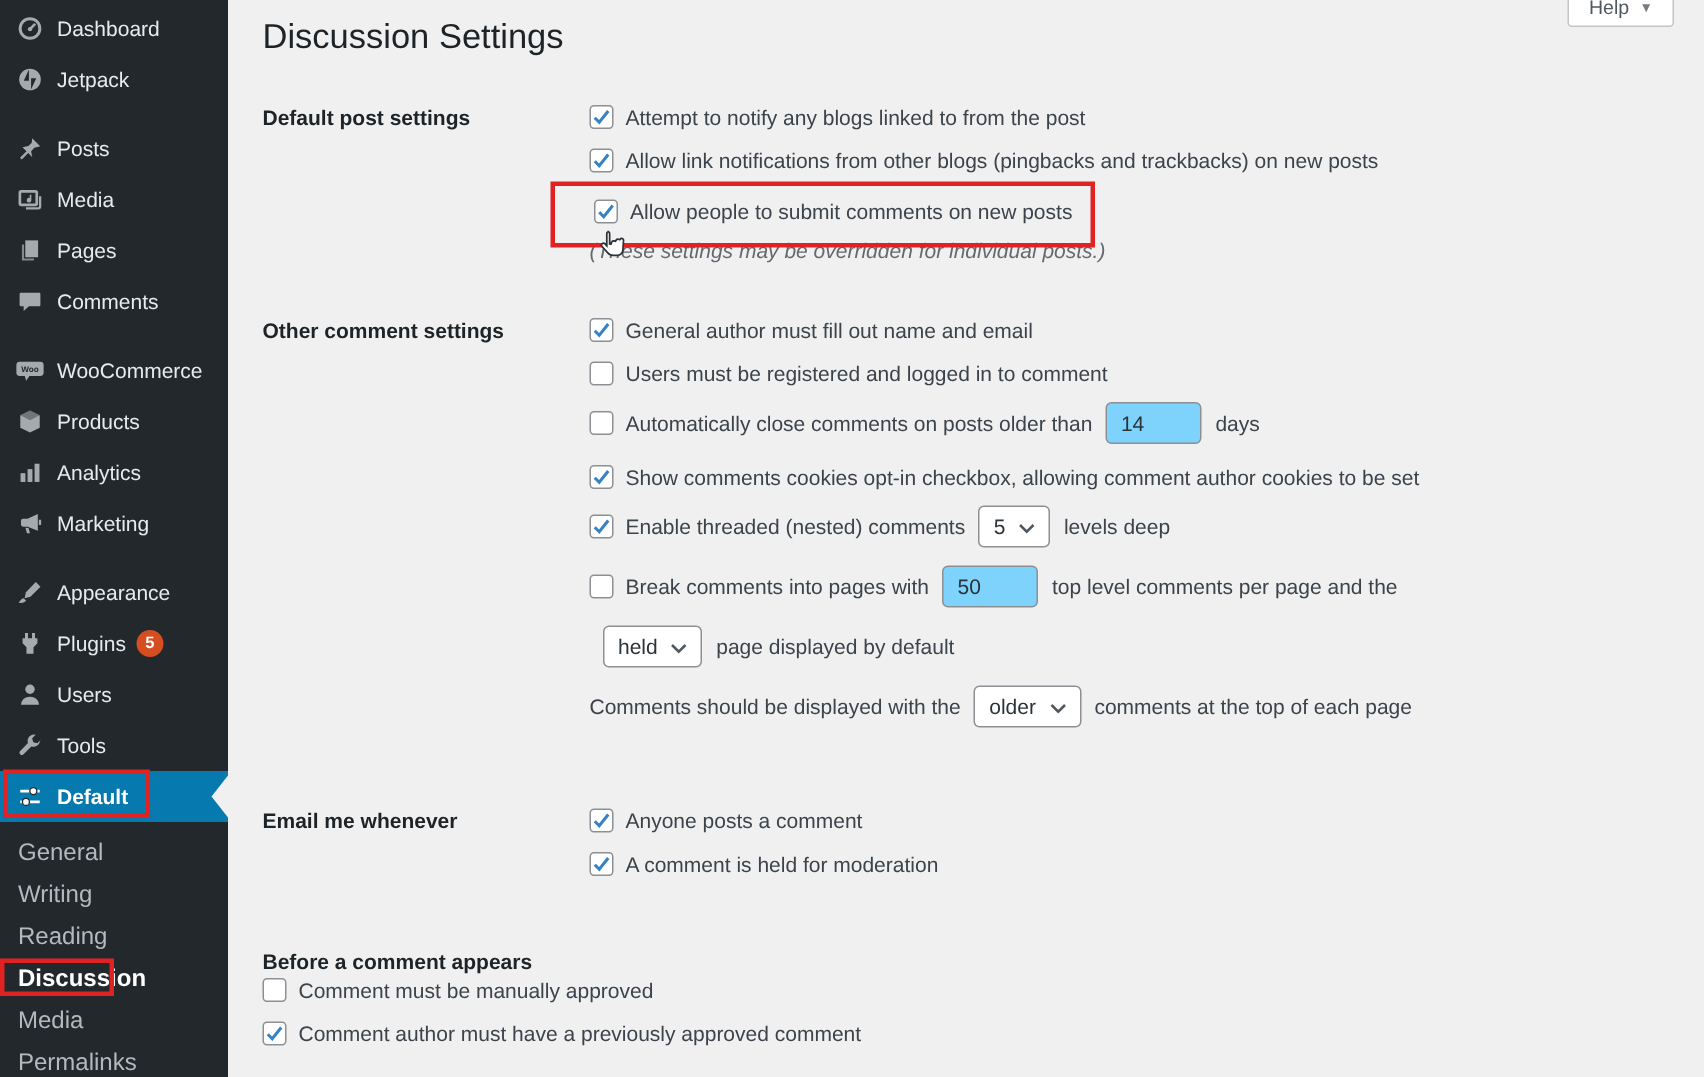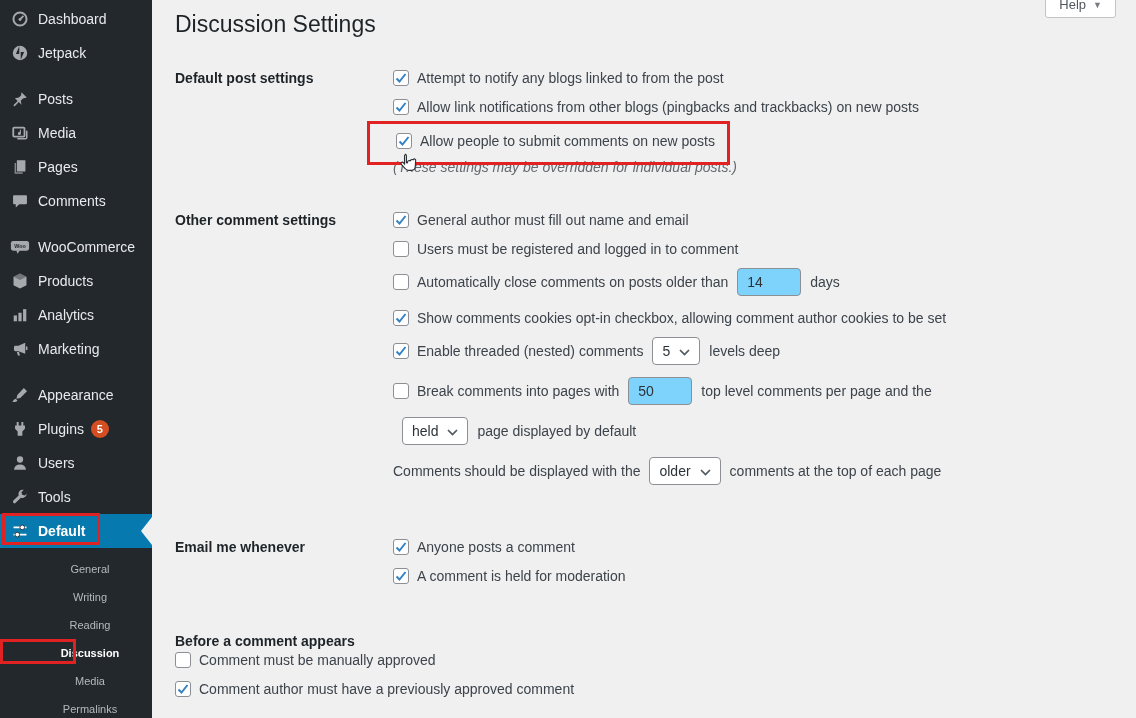--- a/index.html
+++ b/index.html
@@ -33,21 +33,21 @@
   .badge {
     margin-left:7px; background: var(--badge-orange,#d54e21); color:#fff;
     min-width:18px; height:18px; border-radius:50%; font-size:11px; font-weight:700;
     display:inline-flex; align-items:center; justify-content:center;
   }
   .frame { position:absolute; border:3px solid var(--highlight-red,#e02222); pointer-events:none; z-index:5; }
   .menu-item > .frame { left:2px; top:-1px; width:98px; height:32px; }
   .submenu { padding-top:7px; }
   .sub-item {
     position:relative; height:28px; display:flex; align-items:center;
-    padding-left:28px; font-size:11px; color:#b4b9be; cursor:pointer;justify-content:center;
+    padding-left:12px; font-size:16px; color:#b4b9be; cursor:pointer;
   }
   .sub-item.active { color:#fff; font-weight:700; }
   .sub-item > .frame { left:0; top:0; width:76px; height:25px; }
 
   
   .content { flex:1; position:relative; padding-left:23px; }
   .help-btn {
     position:absolute; top:-9px; right:20px; height:27px;
     display:flex; align-items:center; gap:7px; padding:0 13px;
     background:#fff; border:1px solid #c3c4c7; border-radius:3px;

